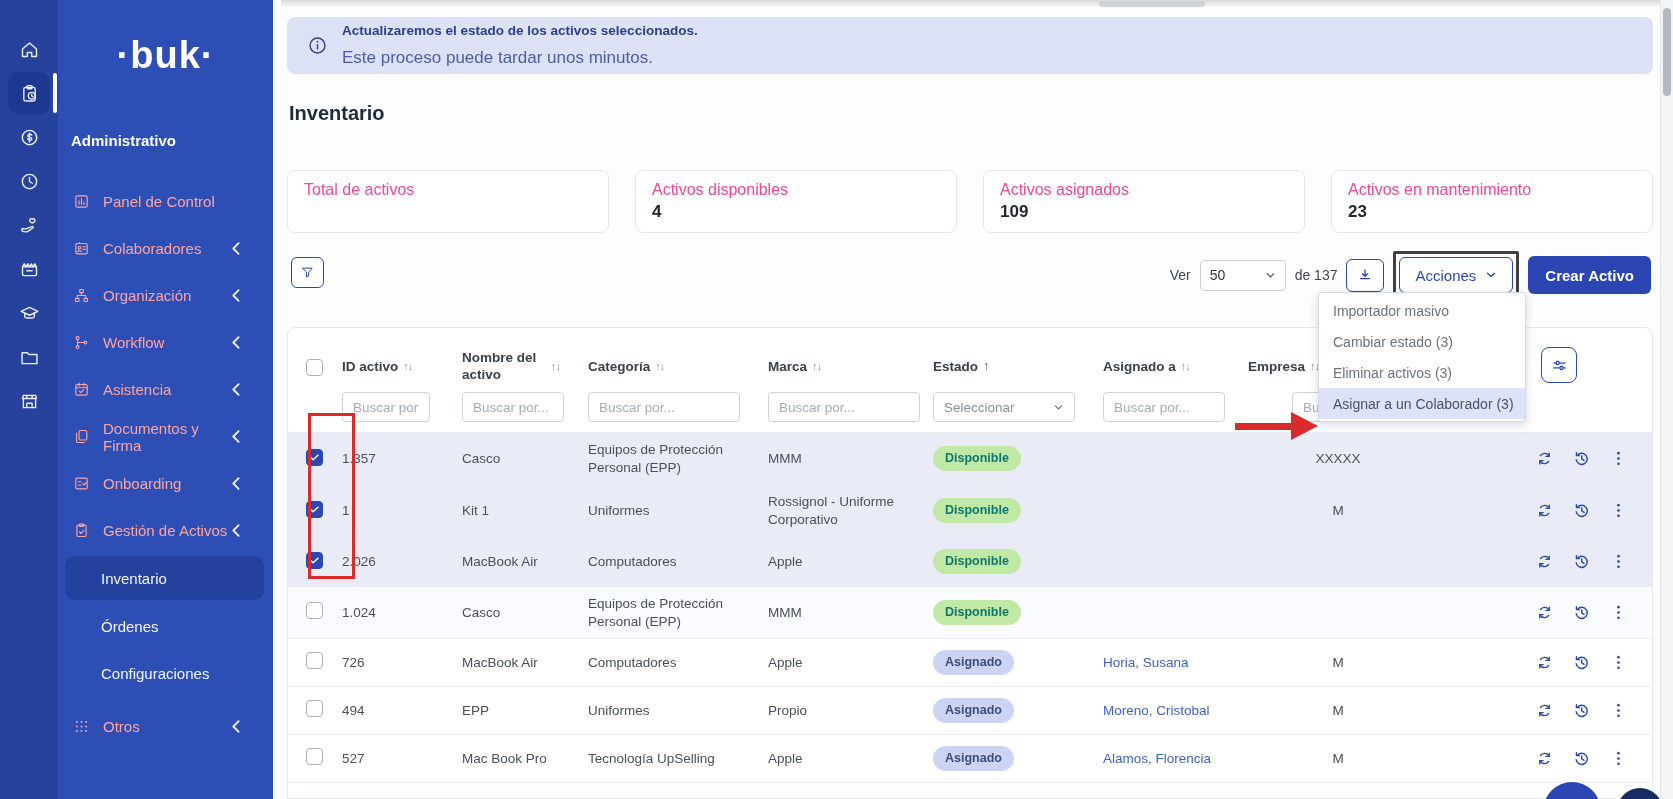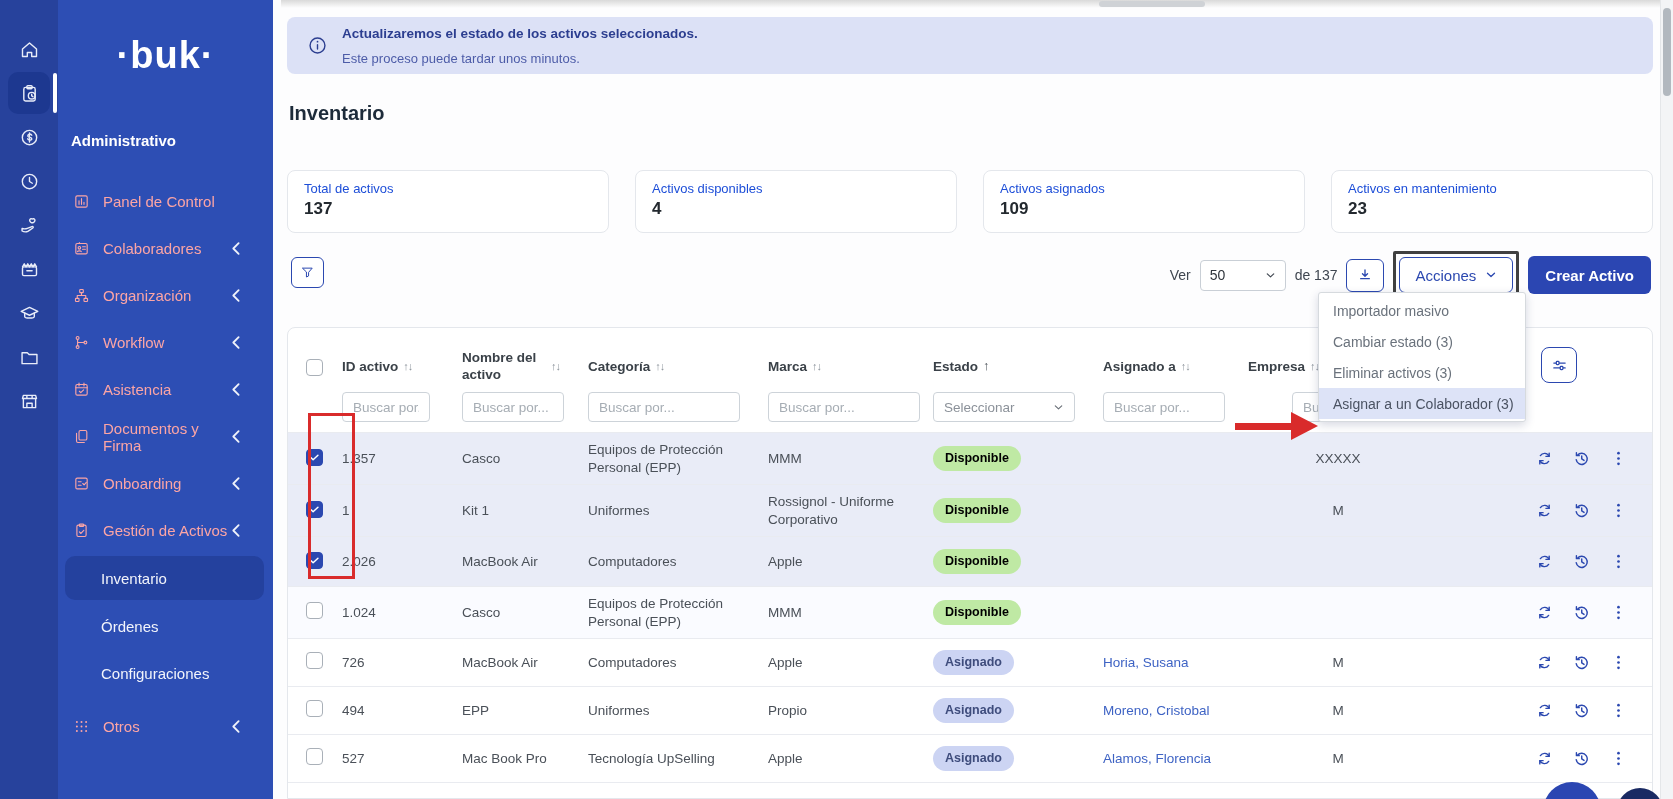--- a/index.html
+++ b/index.html
@@ -32,28 +32,28 @@
   
   #main{position:absolute;left:273px;top:0;width:1400px;height:799px;background:#fdfdfe}
   #hscroll{position:absolute;left:8px;top:0;width:1380px;height:8px;background:linear-gradient(180deg,#d9d9d9,rgba(255,255,255,0));z-index:70}
   #hscroll .thumb{position:absolute;left:818px;top:1px;width:106px;height:6px;background:#cfd2d6;border-radius:3px}
   #vscroll{position:absolute;right:0;top:0;width:12px;height:799px;background:#f3f4f6;border-left:1px solid #e4e6e9;z-index:72}
   #vscroll .thumb{position:absolute;top:8px;left:2px;width:8px;height:88px;background:#b2b8bf;border-radius:4px}
 
   #banner{position:absolute;left:14px;top:17px;width:1366px;height:57px;background:#dce1f6;border-radius:8px;display:flex;align-items:center;padding:0 20px;box-sizing:border-box;z-index:3}
   #banner .ic{width:21px;height:21px;color:#2c3e90;margin-right:14px}
   .b1{font-size:13.5px;font-weight:700;color:#2c3e90}
-  .b2{font-size:13px;color:#4d5ca8;margin-top:10px}
+  .b2{font-size:17px;color:#4d5ca8;margin-top:10px}
   #banner-close{position:absolute;right:32px;top:21px;width:16px;height:16px;color:#93a0d6;cursor:pointer}
 
   #page-title{position:absolute;left:16px;top:89px;font-size:20px;font-weight:700;color:#1d2b3a}
 
   #cards{position:absolute;left:14px;top:170px;width:1366px;display:flex;gap:26px}
   .card{flex:1;height:63px;border:1px solid #e4e7ec;border-radius:8px;background:#fff;padding:10px 16px;box-sizing:border-box}
-  .card-label{font-size:13px;color:#1d4ed8}
+  .card-label{font-size:16px;color:#ec4899}
   .card-value{font-size:17px;font-weight:700;color:#23292f;margin-top:3px}
 
   #filter-btn{position:absolute;left:18px;top:257px;width:33px;height:31px;border:1.4px solid #2b48b0;border-radius:6px;background:#fff;color:#2b48b0;display:flex;align-items:center;justify-content:center;cursor:pointer;box-sizing:border-box}
   #filter-btn .ic{width:15px;height:15px}
 
   #toolbar{position:absolute;top:251px;right:22px;display:flex;align-items:center;gap:9px;font-size:14px;color:#3f4650}
   #ver-select{width:86px;height:31px;border:1px solid #c9cfd6;border-radius:4px;display:flex;align-items:center;justify-content:space-between;padding:0 9px;box-sizing:border-box;background:#fff;color:#2f353c;cursor:pointer}
   #ver-select .ic{width:11px;height:11px;color:#3f4650}
   #download-btn{width:38px;height:33px;border:1.4px solid #2b48b0;border-radius:6px;background:#fff;color:#2b48b0;display:flex;align-items:center;justify-content:center;cursor:pointer;box-sizing:border-box}
   #download-btn .ic{width:16px;height:16px}
@@ -87,21 +87,21 @@
   .col-emp{width:190px;text-align:center}
   .col-act{flex:1;display:flex;justify-content:flex-end;align-items:center;gap:18px;padding-right:6px}
   .row-stub{border-top:1px solid #e9ebf0;height:41px;background:#fff}
 
   .cb{width:17px;height:17px;border:1.6px solid #a9b0b8;border-radius:4px;background:#fff;display:inline-flex;align-items:center;justify-content:center;box-sizing:border-box;cursor:pointer}
   .cb.checked{background:#2b48b0;border-color:#2b48b0;color:#fff}
   .cb .ic{width:11px;height:11px}
   .cb .ic svg{stroke-width:3.2}
 
   .badge{display:inline-block;padding:4px 12px;border-radius:13px;font-size:12.5px;font-weight:600}
-  .badge.disp{background:#bfe9a4;color:#000000}
+  .badge.disp{background:#bfe9a4;color:#0f766e}
   .badge.asig{background:#ccd4f3;color:#3e4c7c}
   .link{color:#3e63c4;cursor:pointer}
   .act-btn{width:19px;height:19px;color:#2b48b0;cursor:pointer}
 
   
   #dropdown{position:absolute;left:1045px;top:292px;width:206px;background:#fff;border:1px solid #d6dade;border-radius:3px;box-shadow:0 3px 10px rgba(30,40,90,.18);z-index:40;padding:2px 0}
   .dd-item{height:31px;display:flex;align-items:center;padding:0 14px;font-size:14px;color:#6a727c;cursor:pointer;white-space:nowrap}
   .dd-item.hl{background:#dde3f7;color:#4a5262}
 
   
@@ -371,21 +371,20 @@
         <svg viewBox="0 0 24 24">
           <path d="M6 6l12 12M18 6 6 18"></path>
         </svg>
       </span>
 
     <h1 id="page-title">Inventario</h1>
 
     <div id="cards">
         <div class="card">
           <div class="card-label">Total de activos</div>
-          <div class="card-value">137</div>
         </div>
         <div class="card">
           <div class="card-label">Activos disponibles</div>
           <div class="card-value">4</div>
         </div>
         <div class="card">
           <div class="card-label">Activos asignados</div>
           <div class="card-value">109</div>
         </div>
         <div class="card">

